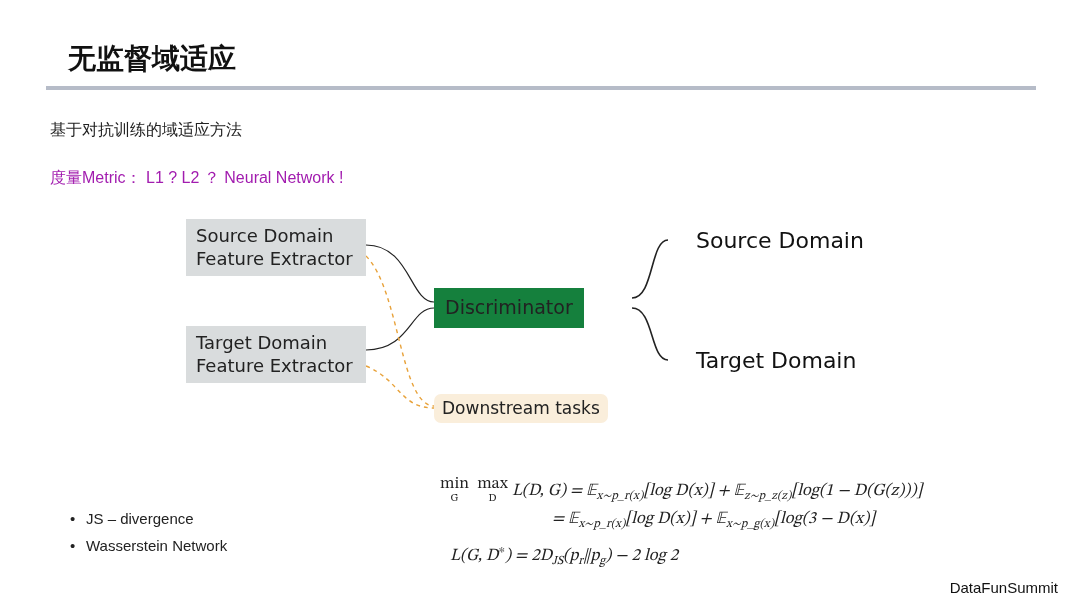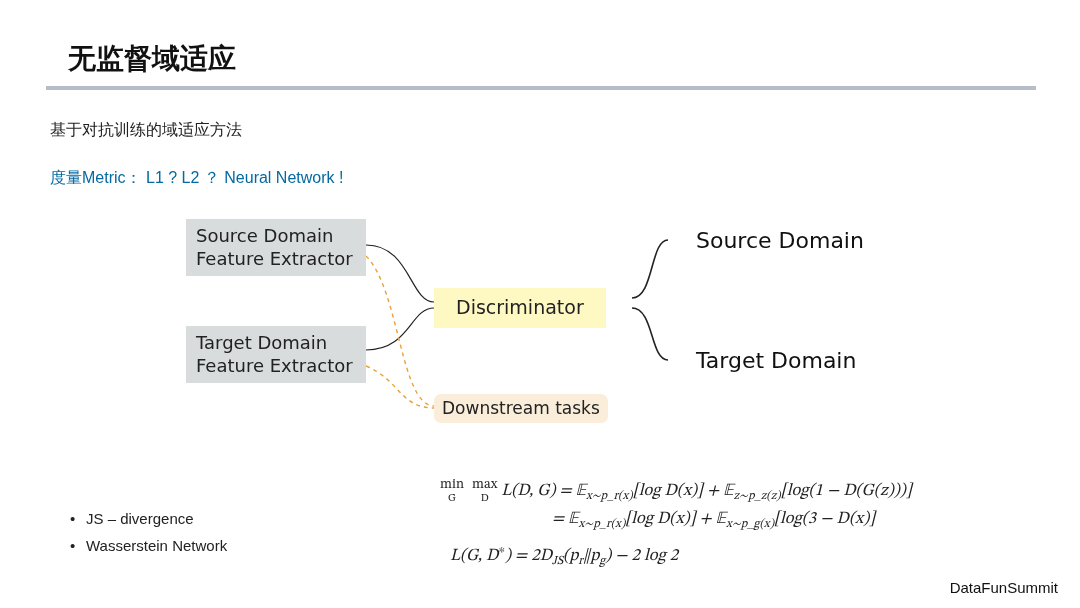--- a/index.html
+++ b/index.html
@@ -32,34 +32,34 @@
       left: 50px;
       top: 120px;
       font-size: 16px;
       color: #222;
     }
     .subtitle-2 {
       position: absolute;
       left: 50px;
       top: 168px;
       font-size: 16px;
-      color: #0369a1;
+      color: #a21caf;
     }
     .box {
       position: absolute;
       background: #d9dcdd;
       padding: 6px 10px;
       font-size: 18px;
       font-family: "Verdana", "DejaVu Sans", sans-serif;
       color: #222;
       line-height: 1.25;
     }
     .box.source { left: 186px; top: 219px; width: 180px; }
     .box.target { left: 186px; top: 326px; width: 180px; }
-    .box.disc   { left: 434px; top: 288px; background: #fef9c3; font-size: 19px; padding: 8px 22px; }
+    .box.disc   { left: 434px; top: 288px; background: #15803d; font-size: 19px; padding: 8px 11px; }
     .box.down   { left: 434px; top: 394px; background: #faeedb; font-size: 17px; padding: 4px 8px; border-radius: 7px; }
     .out-label {
       position: absolute;
       font-size: 22px;
       font-family: "Verdana", "DejaVu Sans", sans-serif;
       color: #111;
     }
     .out-label.src { left: 696px; top: 228px; }
     .out-label.tgt { left: 696px; top: 348px; }
     .svg-lines {
@@ -90,21 +90,21 @@
     .eq-block .line3 { padding-top: 6px; padding-left: 10px; }
     .eq-sup { font-size: 0.72em; vertical-align: super; }
     .eq-sub { font-size: 0.72em; vertical-align: sub; }
     .minmax {
       display: inline-block;
       position: relative;
       text-align: center;
       line-height: 1;
       vertical-align: -6px;
     }
-    .minmax .top { font-size: 14px; }
+    .minmax .top { font-size: 17px; }
     .minmax .bot { font-size: 11px; display: block; margin-top: 1px; }
     .footer-brand {
       position: absolute;
       right: 22px;
       bottom: 12px;
       font-size: 15px;
       font-weight: 400;
       font-family: Arial, sans-serif;
       color: #111;
     }

